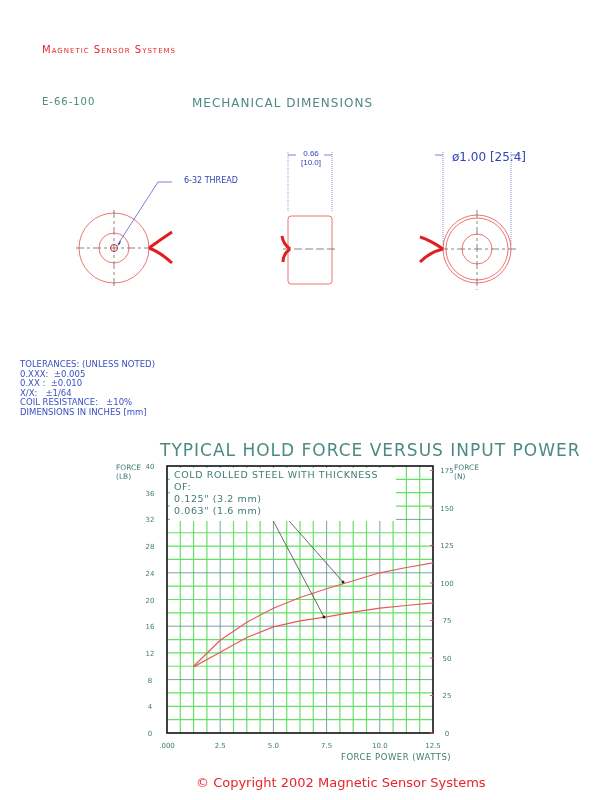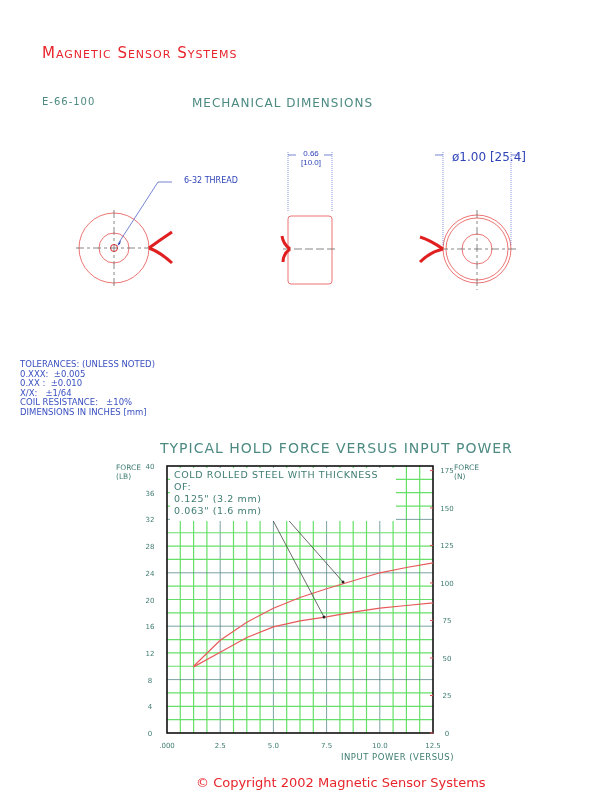--- a/index.html
+++ b/index.html
@@ -1,27 +1,27 @@
 <!DOCTYPE html>
 <html><head>
 <meta charset="utf-8">
 <style>
   html, body { margin: 0; padding: 0; background: #ffffff; }
   body { width: 600px; height: 800px; position: relative; overflow: hidden;
          font-family: "Liberation Sans", sans-serif; }
   .abs { position: absolute; }
-  .brand { left: 42px; top: 44px; color: #e8242c; font-size: 15px; letter-spacing: 1px;
+  .brand { left: 42px; top: 44px; color: #e8242c; font-size: 10px; letter-spacing: 1px;
            font-variant: small-caps; font-family: "DejaVu Sans", sans-serif; }
   .teal { color: #4c8a82; }
   .partno { left: 42px; top: 96px; font-size: 10px; letter-spacing: 1px; font-family: "DejaVu Sans", sans-serif; }
   .mechtitle { left: 192px; top: 96px; font-size: 12px; letter-spacing: 1px; font-family: "DejaVu Sans", sans-serif; }
   .blue { color: #3044b8; }
   .tol { left: 20px; top: 360px; font-size: 8.5px; line-height: 9.6px; color: #3a50c0; font-family: "DejaVu Sans", sans-serif; }
   .tol div { white-space: pre; }
-  .chart-title { left: 160px; top: 440px; font-size: 14px; letter-spacing: 1px; font-family: "DejaVu Sans", sans-serif; }
+  .chart-title { left: 160px; top: 440px; font-size: 17px; letter-spacing: 1px; font-family: "DejaVu Sans", sans-serif; }
   .small-teal { font-size: 7.5px; color: #3e7c72; font-family: "DejaVu Sans", sans-serif; }
   .copyright { left: 196px; top: 775px; font-size: 13px; color: #e8242c; font-family: "DejaVu Sans", sans-serif; }
   svg text { font-family: "DejaVu Sans", sans-serif; }
 </style>
 </head>
 <body>
 
 <div class="abs brand">Magnetic Sensor Systems</div>
 <div class="abs teal partno">E-66-100</div>
 <div class="abs teal mechtitle">MECHANICAL DIMENSIONS</div>
@@ -172,15 +172,15 @@
 
 <div class="abs" style="left:170px;top:468px;width:226px;height:53px;background:#fff;">
   <div style="font-size:9.5px;color:#3e7c72;letter-spacing:0.6px;line-height:12px;margin-left:4px;margin-top:1px;font-family:'DejaVu Sans',sans-serif;">
     <div>COLD ROLLED STEEL WITH THICKNESS OF:</div>
     <div>0.125" (3.2 mm)</div>
     <div>0.063" (1.6 mm)</div>
   </div>
 </div>
 <div class="abs" style="left:262px;top:507px;width:96px;height:14px;background:transparent;"></div>
 
-<div class="abs small-teal" style="left:341px;top:752px;font-size:8.5px;letter-spacing:0.5px;">INPUT POWER (VERSUS)</div>
+<div class="abs small-teal" style="left:341px;top:752px;font-size:8.5px;letter-spacing:0.5px;">FORCE POWER (WATTS)</div>
 
 <div class="abs copyright">©  Copyright 2002 Magnetic Sensor Systems</div>
 
 </body></html>

